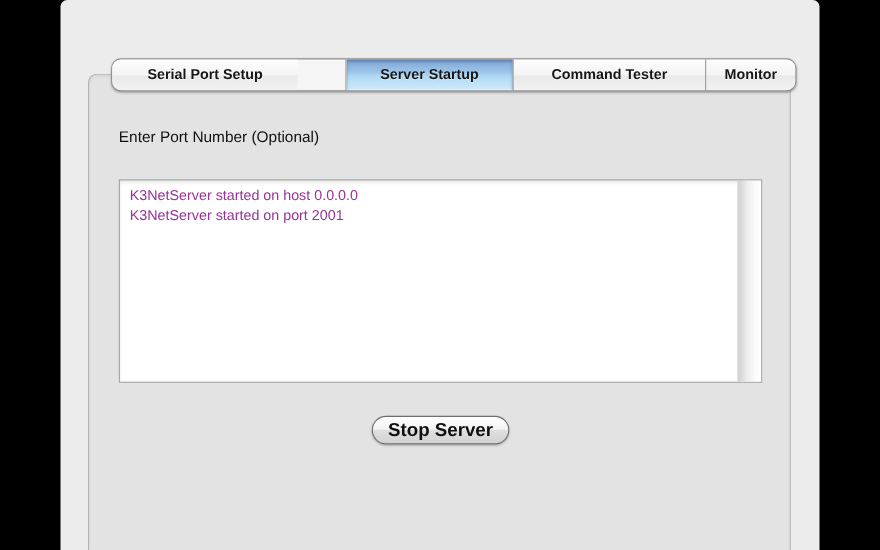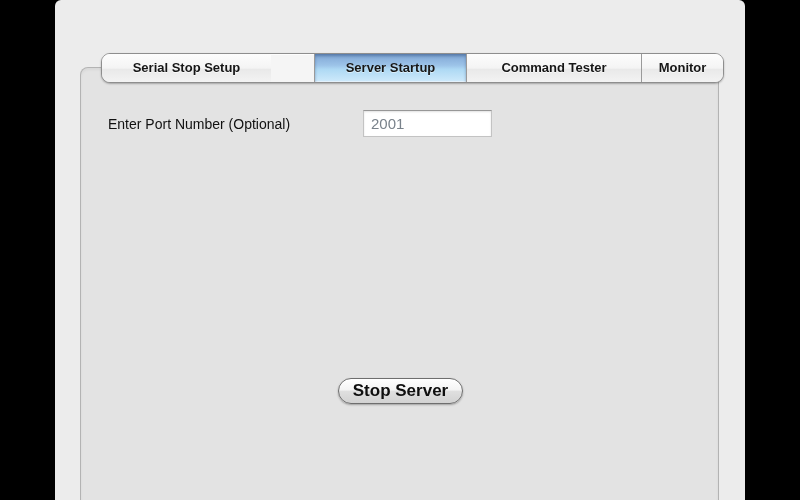--- a/index.html
+++ b/index.html
@@ -135,26 +135,30 @@
 </head>
 <body>
 
 <div class="stage">
   <div class="window">
 
 
     <div class="groupbox"></div>
 
     <div class="tabbar">
-      <div class="tab w1">Serial Stop Setup</div>
+      <div class="tab w1">Serial Port Setup</div>
       <div class="tab w2 selected">Server Startup</div>
       <div class="tab w3">Command Tester</div>
       <div class="tab w4">Monitor</div>
     </div>
 
     <label class="port-label">Enter Port Number (Optional)</label>
-    <input class="port-input" type="text" value="2001" style="">
 
+    <div class="logbox">
+      <div class="logline">K3NetServer started on host 0.0.0.0</div>
+      <div class="logline">K3NetServer started on port 2001</div>
+      <div class="scroll-track"></div>
+    </div>
 
     <button class="stop-btn">Stop Server</button>
 
   </div>
 </div>
 
 </body></html>

